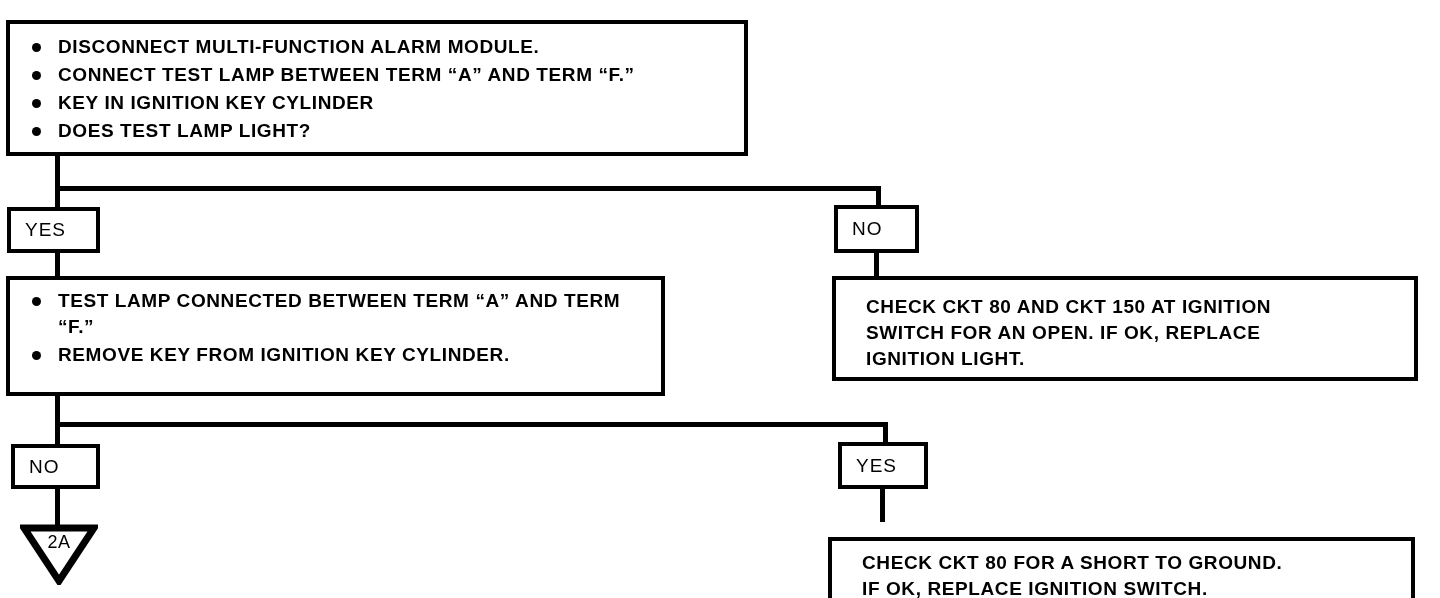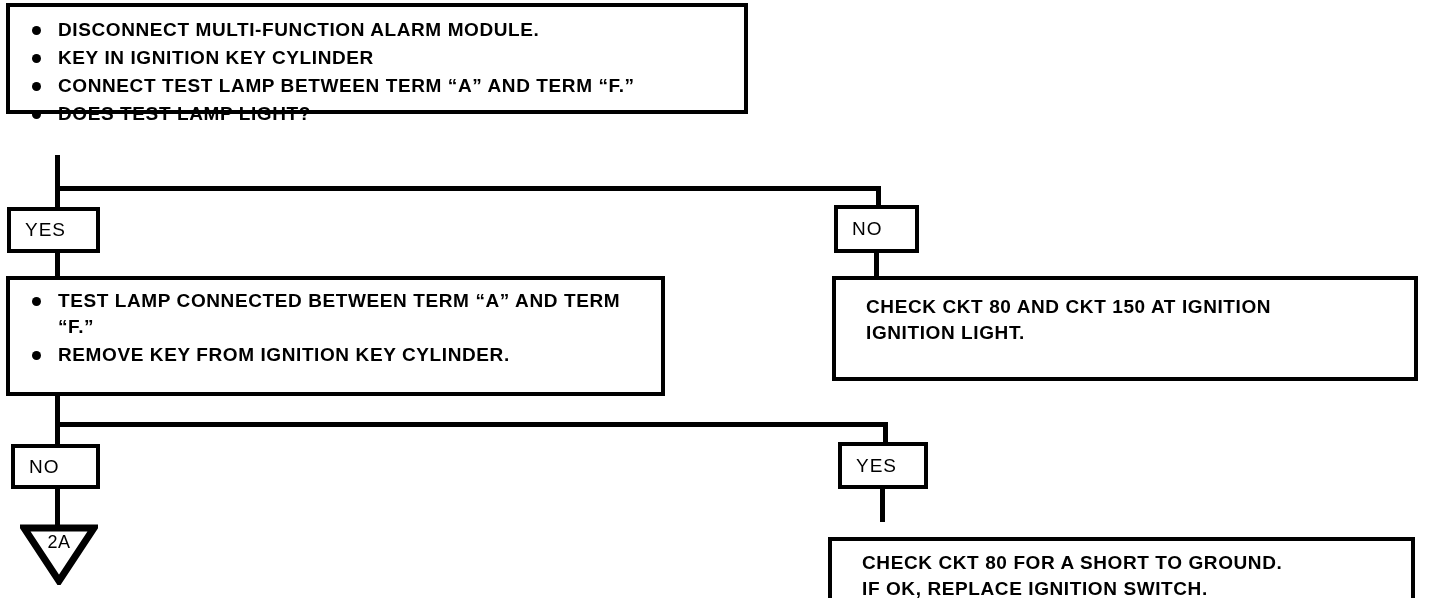--- a/index.html
+++ b/index.html
@@ -88,25 +88,25 @@
     color: #000000;
     letter-spacing: 0.5px;
     text-align: center;
   }
 </style>
 </head>
 <body>
 
 <div id="canvas">
 
-  <div class="box" style="left:6px; top:3px; width:742px; height:111px;">
+  <div class="box" style="left:6px; top:20px; width:742px; height:136px;">
     <ul class="bullets box-text" style="padding:10px 8px 0 10px;">
       <li>DISCONNECT MULTI-FUNCTION ALARM MODULE.</li>
+      <li style="max-width:620px;">CONNECT TEST LAMP BETWEEN TERM “A” AND TERM “F.”</li>
       <li>KEY IN IGNITION KEY CYLINDER</li>
-      <li style="max-width:620px;">CONNECT TEST LAMP BETWEEN TERM “A” AND TERM “F.”</li>
       <li>DOES TEST LAMP LIGHT?</li>
     </ul>
   </div>
 
   <div class="line-v" style="left:55px; top:155px; height:36px;"></div>
   <div class="line-h" style="left:55px; top:186px; width:826px;"></div>
   <div class="line-v" style="left:876px; top:186px; height:22px;"></div>
   <div class="line-v" style="left:55px; top:186px; height:22px;"></div>
 
   <div class="decision" style="left:7px; top:207px; width:93px; height:46px;">
@@ -122,20 +122,21 @@
   <div class="box" style="left:6px; top:276px; width:659px; height:120px;">
     <ul class="bullets box-text" style="padding:8px 8px 0 10px;">
       <li style="max-width:600px;">TEST LAMP CONNECTED BETWEEN TERM “A” AND TERM “F.”</li>
       <li>REMOVE KEY FROM IGNITION KEY CYLINDER.</li>
     </ul>
   </div>
 
   <div class="box" style="left:832px; top:276px; width:586px; height:105px;">
     <div class="box-text" style="padding:14px 0 0 18px;">
       <div class="para">CHECK CKT 80 AND CKT 150 AT IGNITION</div>
+      <div class="para">SWITCH FOR AN OPEN.  IF OK, REPLACE</div>
       <div class="para">IGNITION LIGHT.</div>
     </div>
   </div>
 
   <div class="line-v" style="left:55px; top:394px; height:33px;"></div>
   <div class="line-h" style="left:55px; top:422px; width:833px;"></div>
   <div class="line-v" style="left:883px; top:422px; height:23px;"></div>
   <div class="line-v" style="left:55px; top:422px; height:24px;"></div>
 
   <div class="decision" style="left:11px; top:444px; width:89px; height:45px;">

